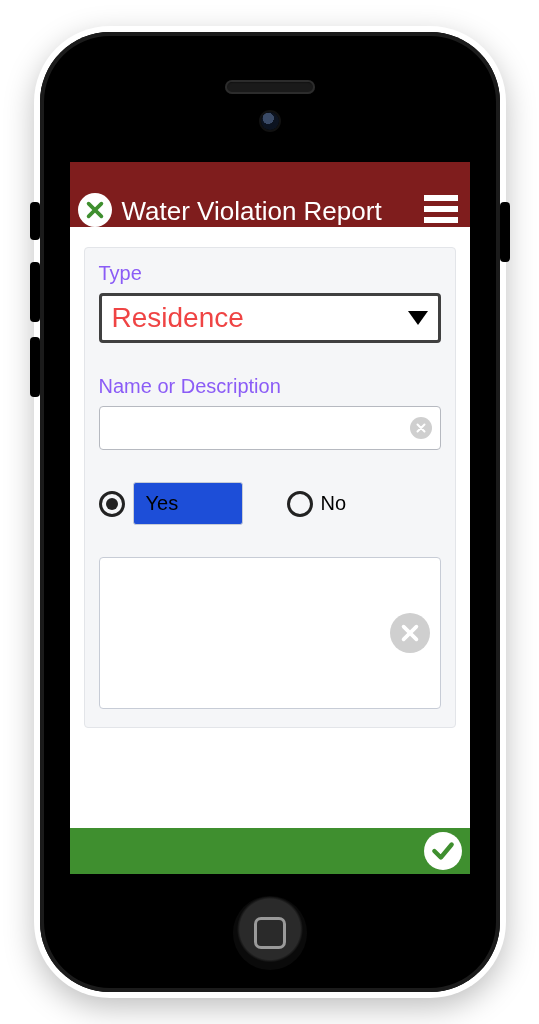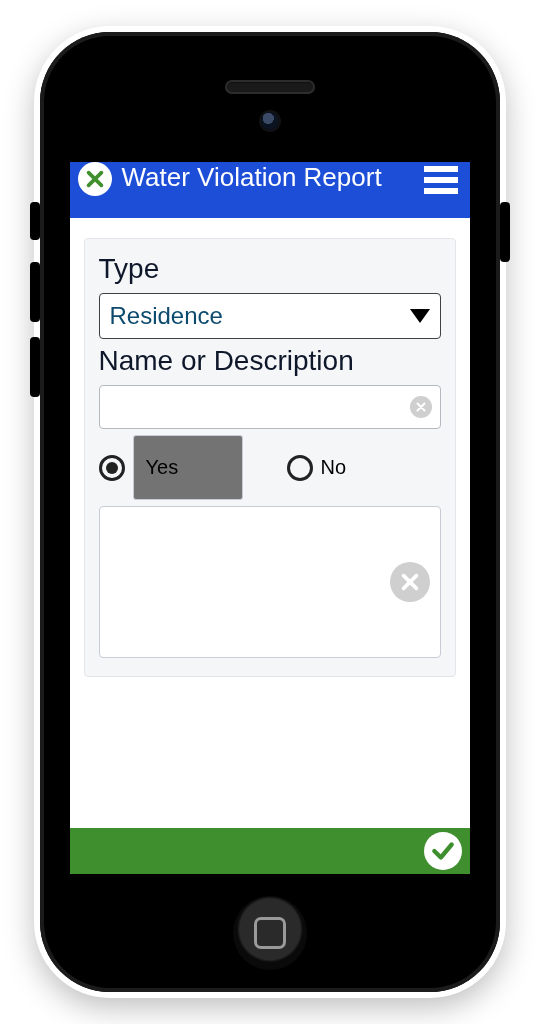--- a/index.html
+++ b/index.html
@@ -35,40 +35,40 @@
     display:flex;align-items:center;justify-content:center;
   }
   .home .sq{width:26px;height:26px;border:3px solid #9a9a9a;border-radius:7px;}
   
   .screen{
     position:absolute;left:30px;right:30px;top:130px;bottom:118px;
     background:#fff;overflow:hidden;
   }
   
   .app-header{
-    height:56px;background:#1d4ed8;display:flex;align-items:flex-start;
+    height:65px;background:#7f1d1d;display:flex;align-items:flex-end;
     padding:0 8px;color:#fff;
   }
   .close-circ{
     width:34px;height:34px;border-radius:50%;background:#fff;
     display:flex;align-items:center;justify-content:center;flex:0 0 auto;
   }
   .close-circ svg{width:22px;height:22px;}
   .app-title{flex:1;text-align:left;padding-left:10px;font-size:26px;font-weight:400;white-space:nowrap;}
   .menu{display:flex;flex-direction:column;gap:5px;padding:4px;}
   .menu span{display:block;width:34px;height:6px;background:#fff;}
   
   .form-wrap{padding:20px 14px;}
   .panel{background:#f5f6f8;border:1px solid #e3e5e9;border-radius:4px;padding:14px 14px 18px;}
-  .panel > .field + .field{margin-top:6px;}
-  .label{font-size:28px;color:#0f172a;margin-bottom:8px;}
+  .panel > .field + .field{margin-top:32px;}
+  .label{font-size:20px;color:#8b5cf6;margin-bottom:8px;}
   
   .select{
-    position:relative;height:44px;background:#fff;border:1px solid #404040;border-radius:4px;
-    display:flex;align-items:center;padding:0 40px 0 10px;font-size:24px;color:#0c4a6e;
+    position:relative;height:44px;background:#fff;border:3px solid #404040;border-radius:4px;
+    display:flex;align-items:center;padding:0 40px 0 10px;font-size:28px;color:#ef4444;
   }
   .select .caret{position:absolute;right:10px;top:50%;transform:translateY(-50%);
     width:0;height:0;border-left:10px solid transparent;border-right:10px solid transparent;border-top:14px solid #000;}
   
   .text-in{
     height:42px;background:#fff;border:1px solid #b6b9c0;border-radius:4px;position:relative;
   }
   .text-in input{
     position:absolute;inset:0;width:100%;height:100%;border:0;outline:0;background:transparent;
     padding:0 40px 0 10px;font-size:18px;box-sizing:border-box;
@@ -78,21 +78,21 @@
     width:22px;height:22px;border-radius:50%;background:#cfcfcf;
     display:flex;align-items:center;justify-content:center;color:#fff;font-size:14px;
   }
   .clear-mini svg{width:12px;height:12px;}
   
   .radio-row{display:flex;align-items:center;}
   .radio-opt{display:flex;align-items:center;gap:8px;font-size:20px;}
   .radio-circle{width:26px;height:26px;border:3px solid #222;border-radius:50%;display:flex;align-items:center;justify-content:center;box-sizing:border-box;}
   .radio-circle.on::after{content:"";width:12px;height:12px;border-radius:50%;background:#222;}
   .radio-text.sel{
-    background:#737373;border:1px solid #c7ccd6;border-radius:3px;padding:20px 12px;min-width:110px;box-sizing:border-box;
+    background:#1d4ed8;border:1px solid #c7ccd6;border-radius:3px;padding:9px 12px;min-width:110px;box-sizing:border-box;
   }
   
   .sig-box{
     height:150px;background:#fff;border:1px solid #c7ccd6;border-radius:4px;position:relative;
   }
   .sig-clear{
     position:absolute;right:10px;top:50%;transform:translateY(-50%);
     width:40px;height:40px;border-radius:50%;background:#cfcfcf;
     display:flex;align-items:center;justify-content:center;
   }

